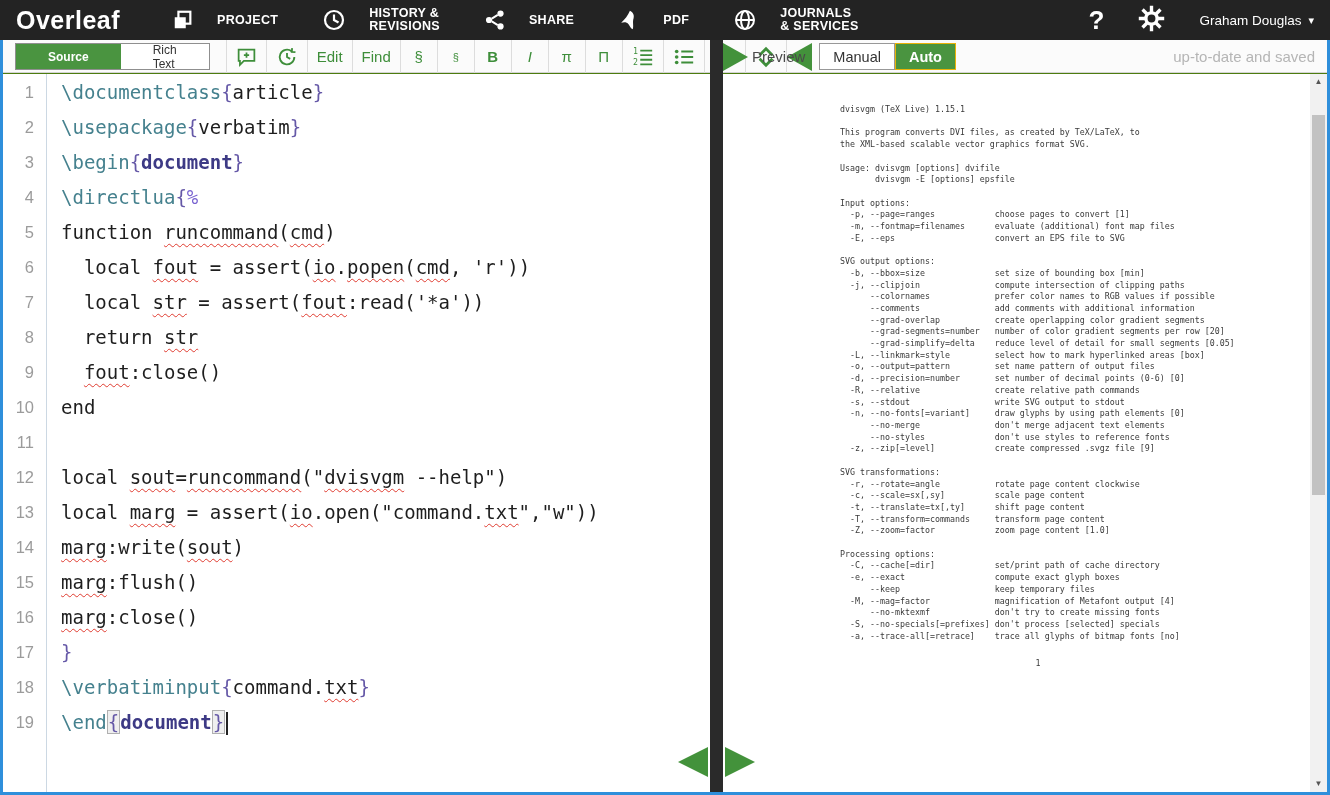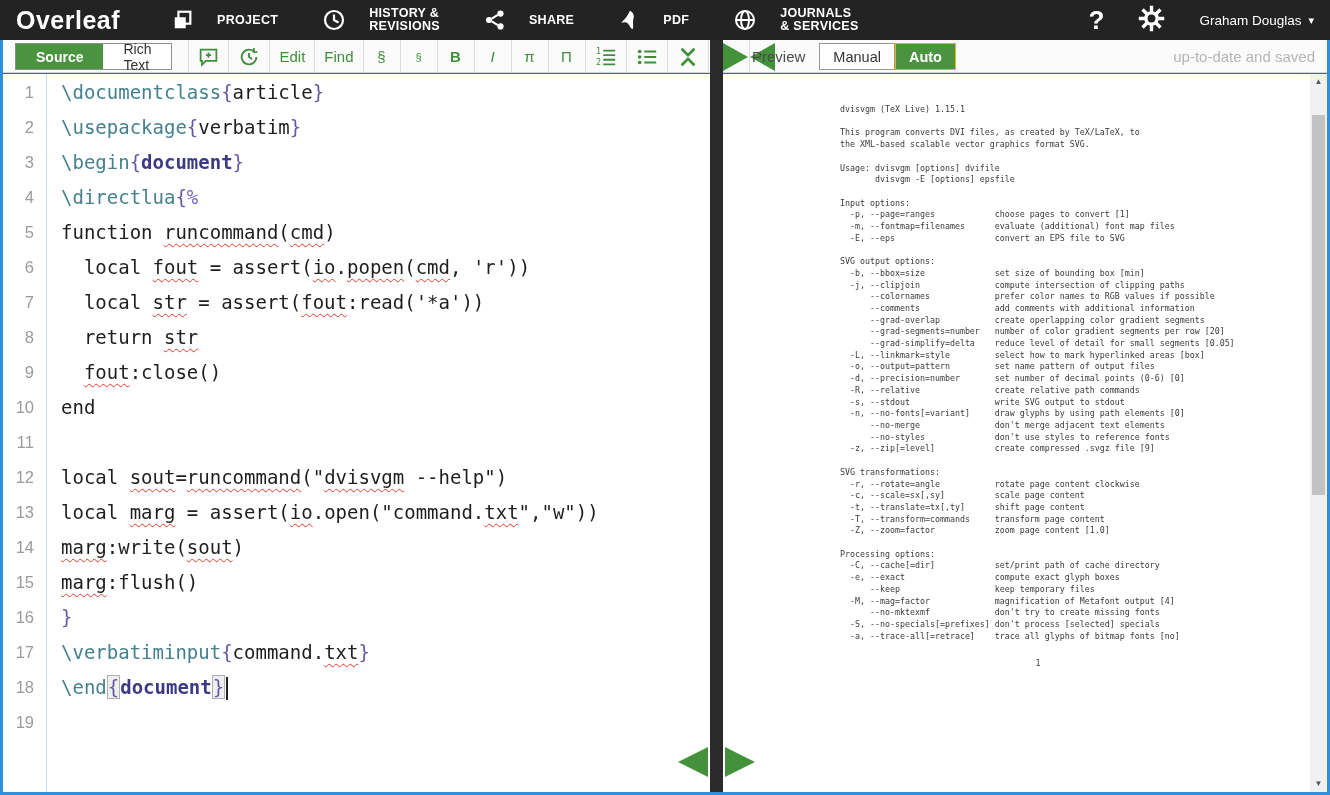--- a/index.html
+++ b/index.html
@@ -23,21 +23,21 @@
   .nav-icon svg{display:block;}
   .nav-right{margin-left:auto; display:flex; align-items:center; gap:34px; color:#fff;}
   .help-btn{font-size:26px; font-weight:bold; line-height:26px; cursor:pointer;}
   .user{display:flex; align-items:center; gap:7px; font-size:13.5px; cursor:pointer;}
   .caret{font-size:11px;}
 
   
   .toolbar{position:absolute; top:40px; left:0; right:0; height:33px; background:#fbfbfb; border-bottom:1px solid #d4d4d4; z-index:10;}
   .toolbar-left{position:absolute; left:3px; top:0; width:707px; height:33px; display:flex; align-items:center;}
   .tab-group{display:flex; border:1px solid #8f8f8f; margin-left:12px; height:27px; background:#fff;}
-  .tab{padding:0 20px; font-size:14px; display:flex; align-items:center; cursor:pointer;}
+  .tab{padding:0 32px; font-size:12px; display:flex; align-items:center; cursor:pointer;}
   .tab.active{background:#4a9440; color:#fff; font-weight:bold;}
   .tab.inactive{background:#fff; color:#333;}
   .btn-strip{display:flex; align-items:stretch; height:33px; margin-left:16px; border-left:1px solid #ddd;}
   .tb-btn{min-width:37px; padding:0 9px; display:flex; align-items:center; justify-content:center;
           color:#3e8e3a; font-size:15px; border-right:1px solid #ddd; cursor:pointer; background:transparent;}
   .tb-btn.bold{font-weight:bold;}
   .tb-btn.italic{font-style:italic;}
   .tb-btn.small{font-size:11px;}
   .tb-btn svg{display:block;}
   .tri-left{width:0;height:0;border-top:14px solid transparent;border-bottom:14px solid transparent;border-right:25px solid #43923b;cursor:pointer;}
@@ -290,20 +290,21 @@
         <div class="code-line"><span class="tk-p">  local </span><span class="tk-q">fout</span><span class="tk-p"> = assert(</span><span class="tk-q">io</span><span class="tk-p">.</span><span class="tk-q">popen</span><span class="tk-p">(</span><span class="tk-q">cmd</span><span class="tk-p">, 'r'))</span></div>
         <div class="code-line"><span class="tk-p">  local </span><span class="tk-q">str</span><span class="tk-p"> = assert(</span><span class="tk-q">fout</span><span class="tk-p">:read('*a'))</span></div>
         <div class="code-line"><span class="tk-p">  return </span><span class="tk-q">str</span></div>
         <div class="code-line"><span class="tk-p">  </span><span class="tk-q">fout</span><span class="tk-p">:close()</span></div>
         <div class="code-line"><span class="tk-p">end</span></div>
         <div class="code-line"></div>
         <div class="code-line"><span class="tk-p">local </span><span class="tk-q">sout</span><span class="tk-p">=</span><span class="tk-q">runcommand</span><span class="tk-p">("</span><span class="tk-q">dvisvgm</span><span class="tk-p"> --help")</span></div>
         <div class="code-line"><span class="tk-p">local </span><span class="tk-q">marg</span><span class="tk-p"> = assert(</span><span class="tk-q">io</span><span class="tk-p">.open("command.</span><span class="tk-q">txt</span><span class="tk-p">","w"))</span></div>
         <div class="code-line"><span class="tk-q">marg</span><span class="tk-p">:write(</span><span class="tk-q">sout</span><span class="tk-p">)</span></div>
         <div class="code-line"><span class="tk-q">marg</span><span class="tk-p">:flush()</span></div>
+        <div class="code-line"><span class="tk-q">marg</span><span class="tk-p">:close()</span></div>
         <div class="code-line"><span class="tk-b">}</span></div>
         <div class="code-line"><span class="tk-c">\verbatiminput</span><span class="tk-b">{</span><span class="tk-p">command.</span><span class="tk-q">txt</span><span class="tk-b">}</span></div>
         <div class="code-line"><span class="tk-c">\end</span><span class="tk-x">{</span><span class="tk-e">document</span><span class="tk-x">}</span><span class="cursor"></span></div>
       </div>
   </div>
 
   <div class="divider"></div>
   <span class="arrow-bl"></span>
   <span class="arrow-br"></span>
 

